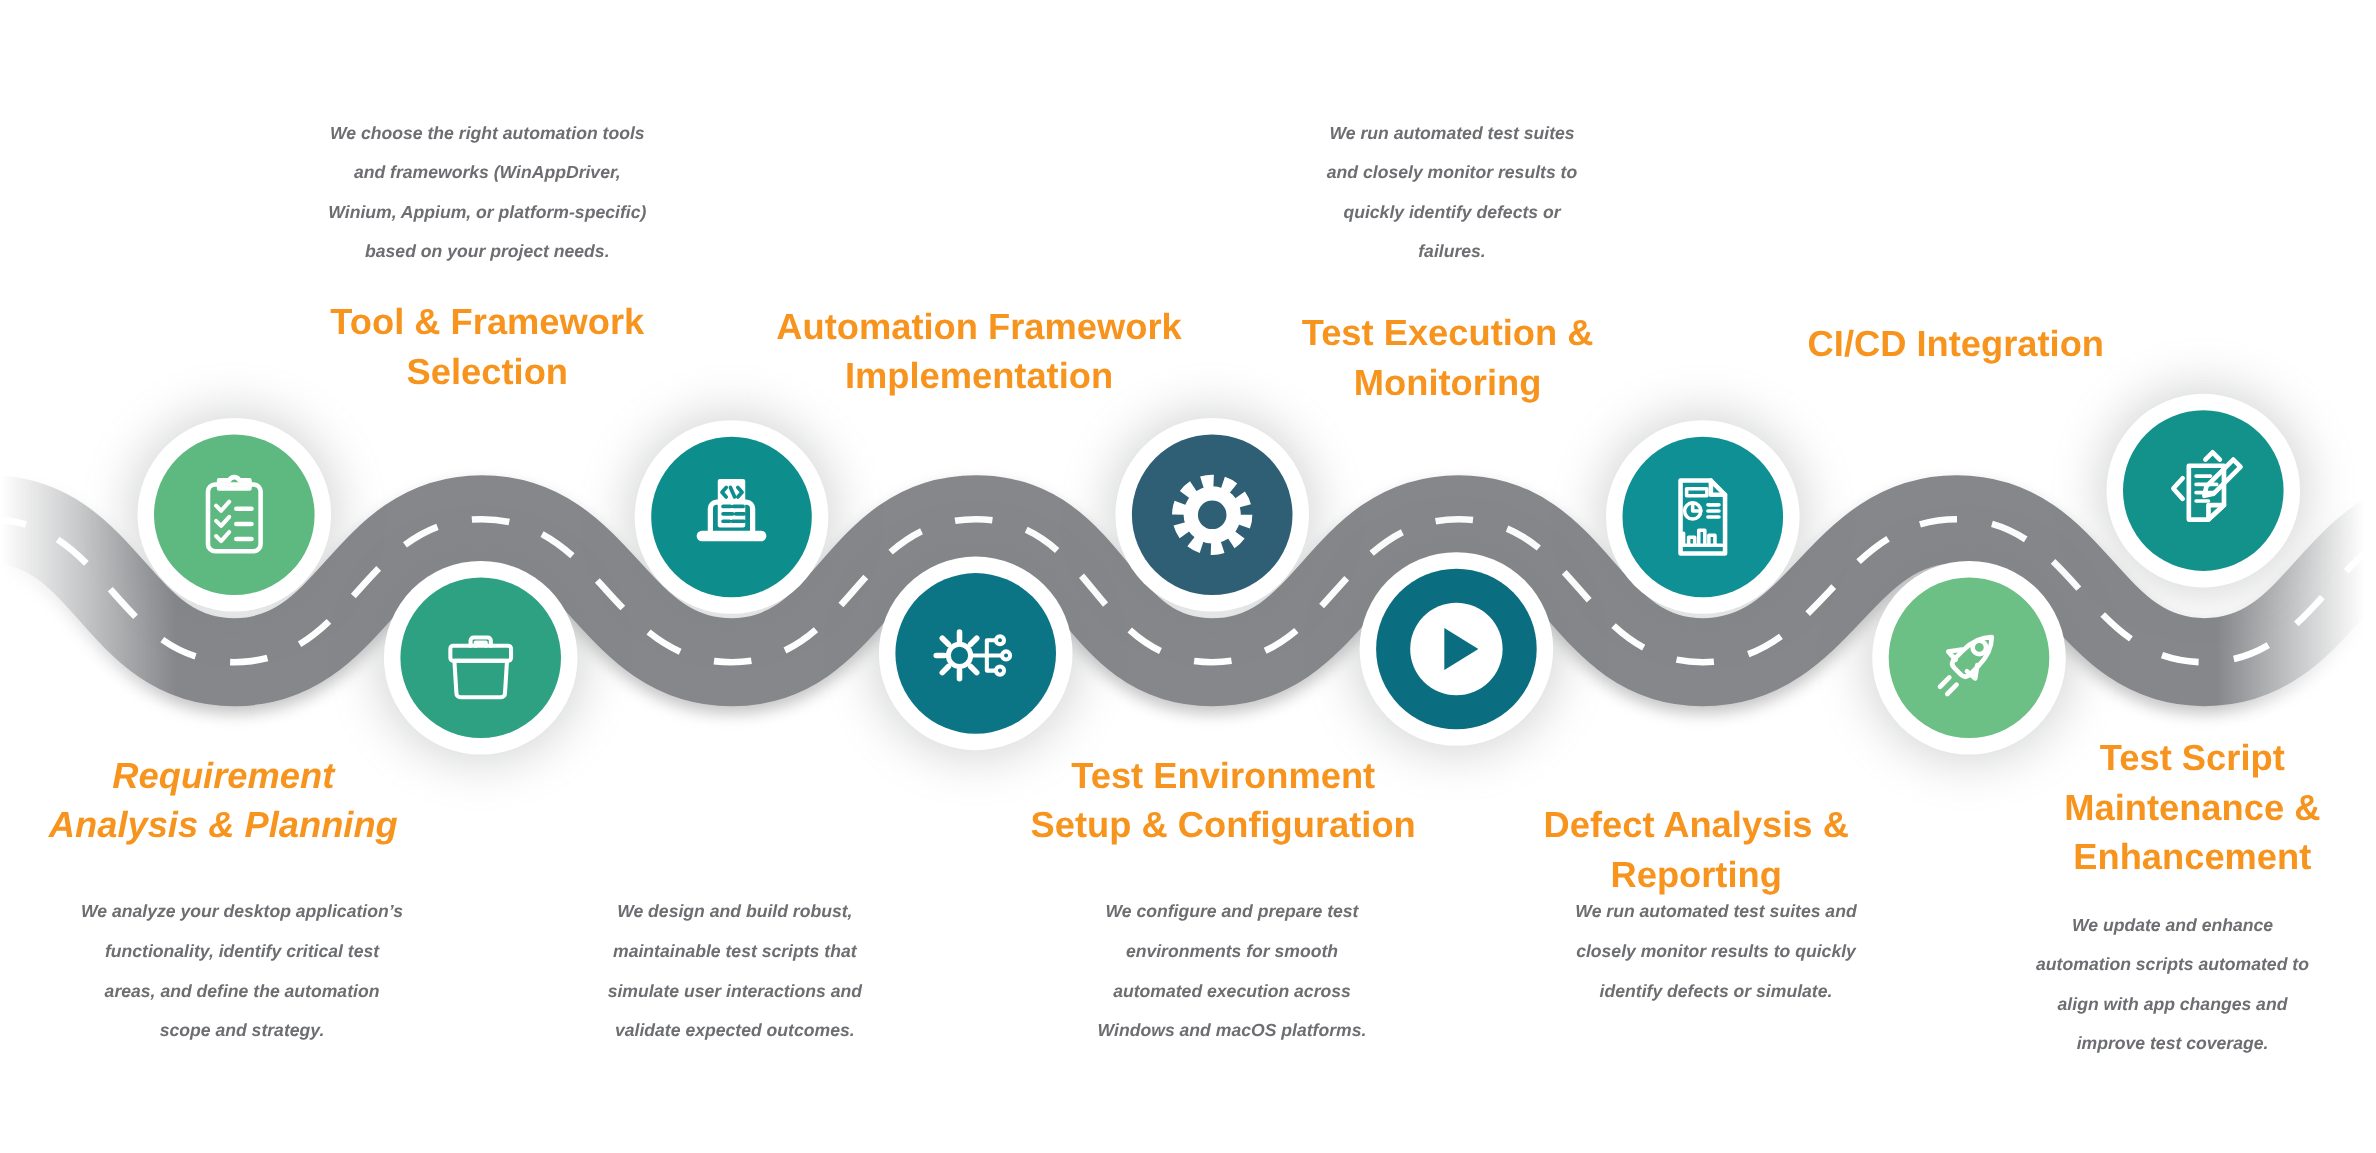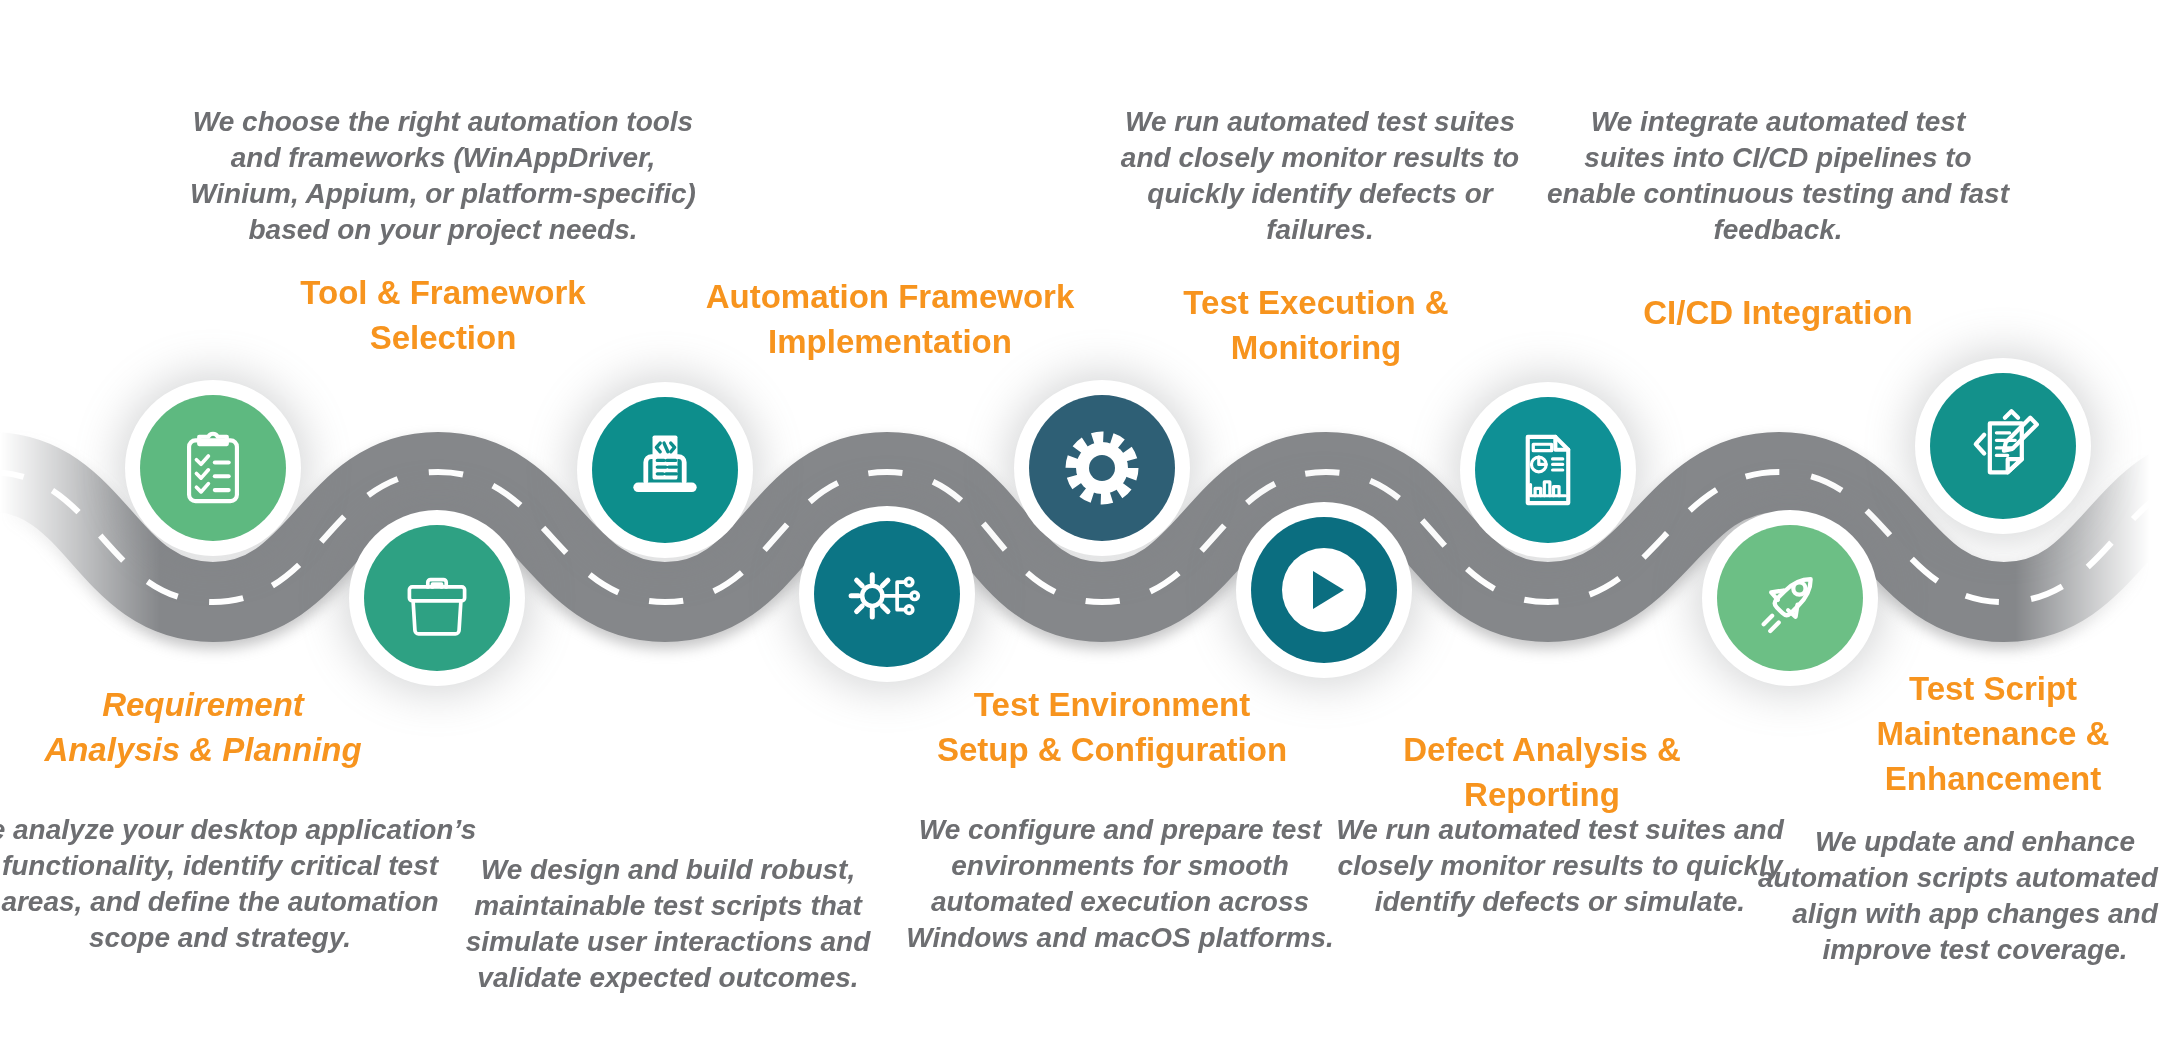--- a/index.html
+++ b/index.html
@@ -23,21 +23,21 @@
   }
   .node svg{display:block;}
   
   .title{
     position:absolute; z-index:3; transform:translateX(-50%);
     color:#F7941E; font-size:33px; font-weight:bold; line-height:45px;
     text-align:center; white-space:pre;
   }
   .desc{
     position:absolute; z-index:3; transform:translateX(-50%);
-    color:#6D6E71; font-size:28px; font-weight:bold; font-style:italic; line-height:36px;
+    color:#6D6E71; font-size:16px; font-weight:bold; font-style:italic; line-height:36px;
     text-align:center; white-space:pre;
   }
 </style>
 </head>
 <body>
 
 <div id="stage">
 
   <svg id="road-svg" width="2160" height="1048" viewBox="0 0 2160 1048">
     <path d="M -10 472 C 98 472 105 602 213 602 C 321 602 330 472 438 472 C 546 472 557 602 665 602 C 773 602 779 472 887 472 C 995 472 994 602 1102 602 C 1210 602 1218 472 1326 472 C 1434 472 1440 602 1548 602 C 1656 602 1671 472 1779 472 C 1887 472 1896 602 2004 602 C 2112 602 2121 472 2229 472" fill="none" stroke="#85878A" stroke-width="80"></path>
@@ -153,34 +153,30 @@
   <div class="title" style="left:890px;  top:274px;">Automation Framework
 Implementation</div>
 
   <div class="desc" style="left:1320px; top:104px;">We run automated test suites
 and closely monitor results to
 quickly identify defects or
 failures.</div>
   <div class="title" style="left:1316px; top:280px;">Test Execution &amp;
 Monitoring</div>
 
-  <div class="desc" style="left:1778px; top:104px;">We integrate automated test
-suites into CI/CD pipelines to
-enable continuous testing and fast
-feedback.</div>
   <div class="title" style="left:1778px; top:290px;">CI/CD Integration</div>
 
   <div class="title" style="left:203px;  top:682px;font-style:italic;">Requirement
 Analysis &amp; Planning</div>
   <div class="desc" style="left:220px;  top:812px;">We analyze your desktop application’s
 functionality, identify critical test
 areas, and define the automation
 scope and strategy.</div>
 
-  <div class="desc" style="left:668px;  top:812px;margin-top:40px;">We design and build robust,
+  <div class="desc" style="left:668px;  top:812px;">We design and build robust,
 maintainable test scripts that
 simulate user interactions and
 validate expected outcomes.</div>
 
   <div class="title" style="left:1112px; top:682px;">Test Environment
 Setup &amp; Configuration</div>
   <div class="desc" style="left:1120px; top:812px;">We configure and prepare test
 environments for smooth
 automated execution across
 Windows and macOS platforms.</div>

